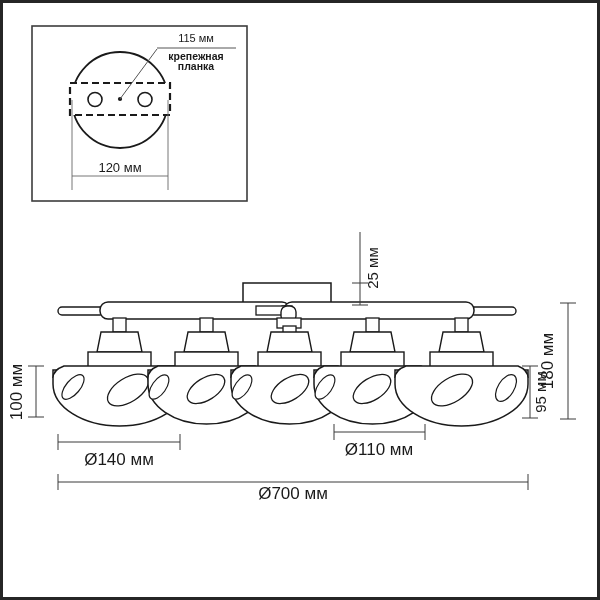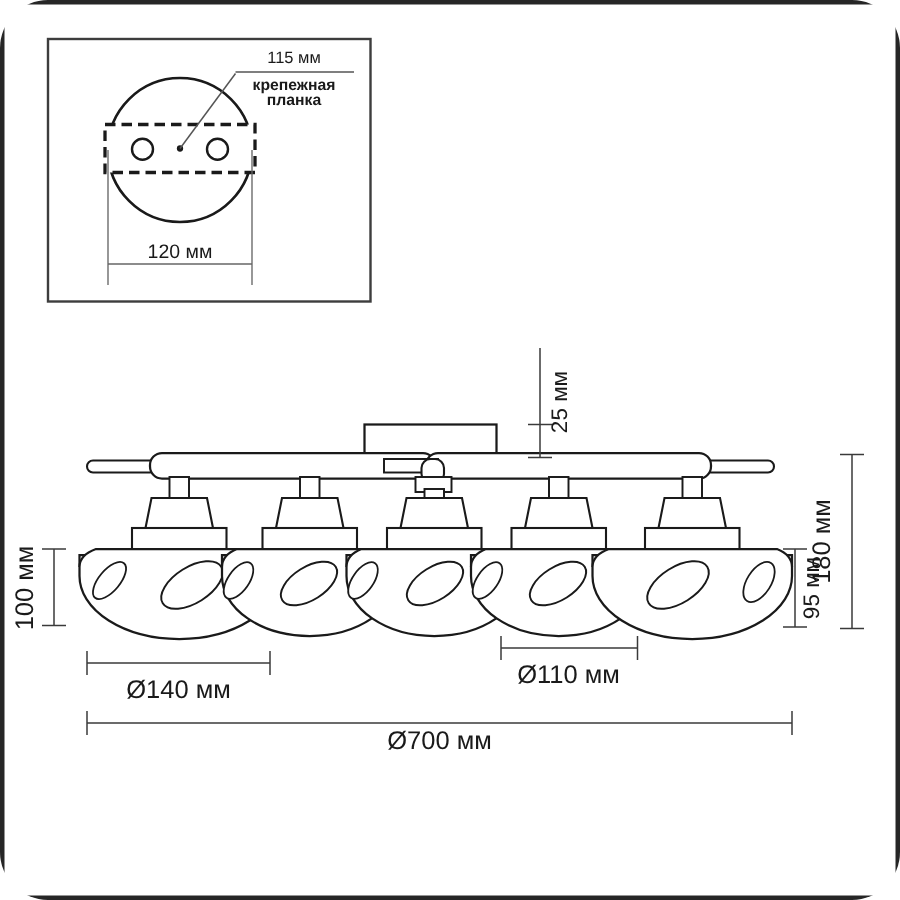--- a/index.html
+++ b/index.html
@@ -11,21 +11,20 @@
   body {
     font-family: "Liberation Sans", sans-serif;
   }
   #page {
     position: relative;
     width: 600px;
     height: 600px;
     background: #ffffff;
     box-sizing: border-box;
     overflow: hidden;
-    border-radius: 32px;
   }
   #drawing-svg {
     position: absolute;
     left: 0;
     top: 0;
     width: 600px;
     height: 600px;
     display: block;
   }
   .dim-text {

